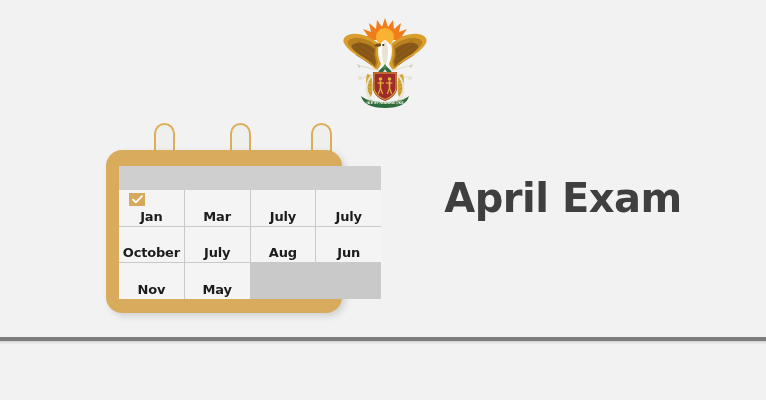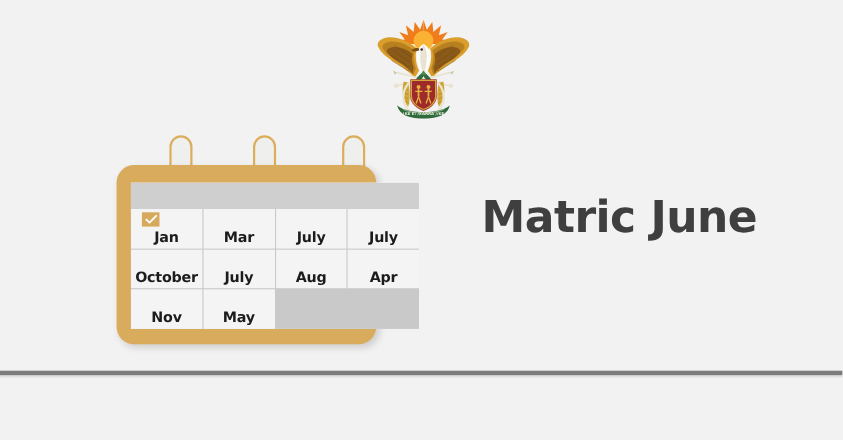--- a/index.html
+++ b/index.html
@@ -303,37 +303,37 @@
 
           <div class="cal-cell">
             <span class="month-label">July</span>
           </div>
 
           <div class="cal-cell">
             <span class="month-label">Aug</span>
           </div>
 
           <div class="cal-cell">
-            <span class="month-label">Apr</span>
+            <span class="month-label">Jun</span>
           </div>
 
 
           <div class="cal-cell">
             <span class="month-label">Nov</span>
           </div>
 
           <div class="cal-cell">
             <span class="month-label">May</span>
           </div>
 
         </div>
       </div>
     </div>
   </div>
 
   <div id="title">
-    <span class="tline">Matric June</span>
+    <span class="tline">April Exam</span>
   </div>
 
   <div id="divider"></div>
   <div id="divider-shadow"></div>
 
 </div>
 
 </body></html>

